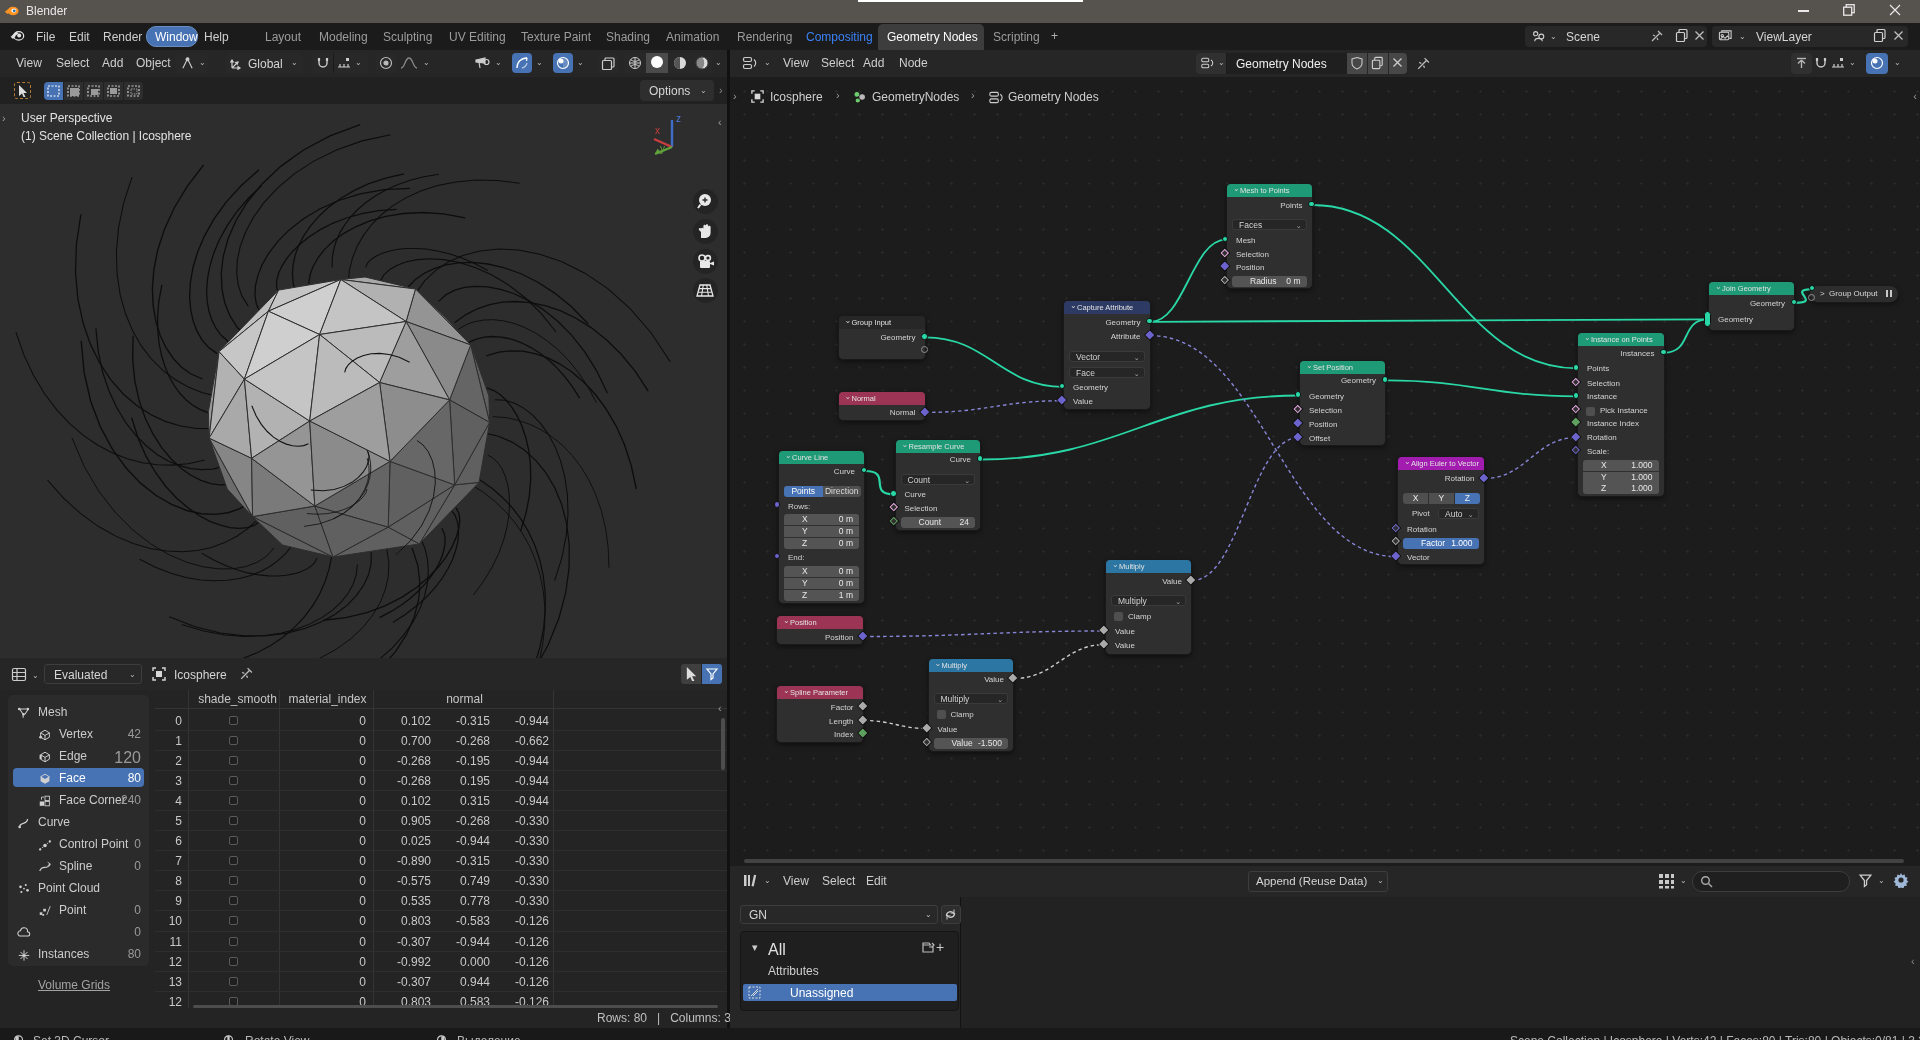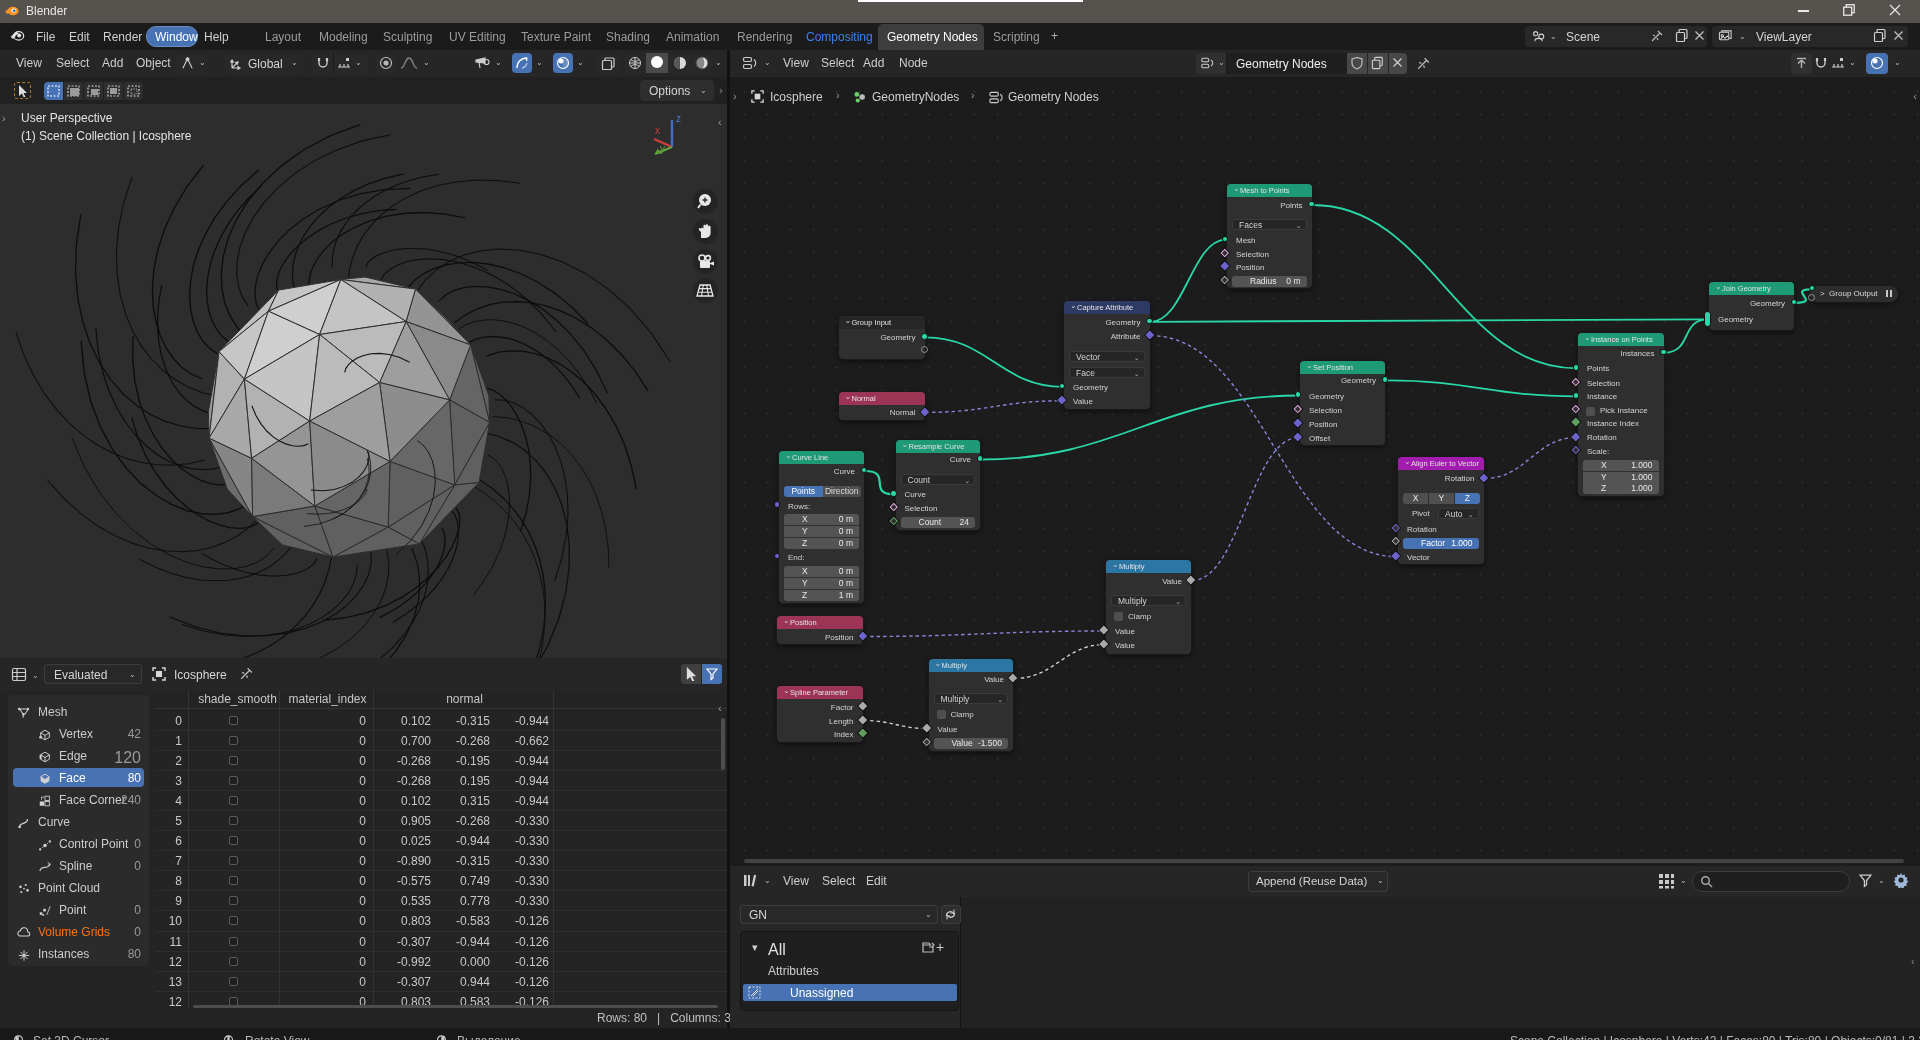--- a/index.html
+++ b/index.html
@@ -436,21 +436,21 @@
     <rect x="2" y="9" width="3" height="3" fill="#d0d0d0"></rect>
     <rect x="6" y="5" width="3" height="3" fill="#d0d0d0"></rect>
     <rect x="5" y="11" width="2" height="2" fill="#d0d0d0"></rect>
     <path d="M10 12 L14 2" stroke="#d0d0d0"></path>
   </svg>
 <div class="tx" style="left:59px;top:903px;font-size:12px;color:#cccccc;">Point</div>
 <div class="tx" style="right:1779px;top:903px;font-size:12px;color:#9a9a9a;">0</div>
 <svg class="abs" style="left:17px;top:926px" width="14" height="14" viewBox="0 0 16 15">
     <path d="M4 11 a3 3 0 0 1 0 -6 a4 4 0 0 1 8 1 a2.5 2.5 0 0 1 0 5 Z" stroke="#d0d0d0" fill="none" stroke-width="1.2"></path>
   </svg>
-<div class="tx" style="left:38px;top:925px;font-size:12px;color:#f97316;">Volume Grids</div>
+<div class="tx" style="left:38px;top:978px;font-size:12px;color:#a3a3a3;text-decoration:underline;">Volume Grids</div>
 <div class="tx" style="right:1779px;top:925px;font-size:12px;color:#9a9a9a;">0</div>
 <svg class="abs" style="left:17px;top:948px" width="14" height="14" viewBox="0 0 16 15">
     <path d="M8 2 v12 M2 8 h12 M4 4 l8 8 M12 4 l-8 8" stroke="#d0d0d0" stroke-width="1.1"></path>
     <circle cx="8" cy="8" r="1.5" fill="#d0d0d0"></circle>
   </svg>
 <div class="tx" style="left:38px;top:947px;font-size:12px;color:#cccccc;">Instances</div>
 <div class="tx" style="right:1779px;top:947px;font-size:12px;color:#9a9a9a;">80</div>
 <div class="abs" style="left:155px;top:690px;width:572px;height:320px;"></div>
 <div class="abs" style="left:188px;top:690px;width:1px;height:318px;background:#343434;"></div>
 <div class="abs" style="left:279px;top:690px;width:1px;height:318px;background:#343434;"></div>

